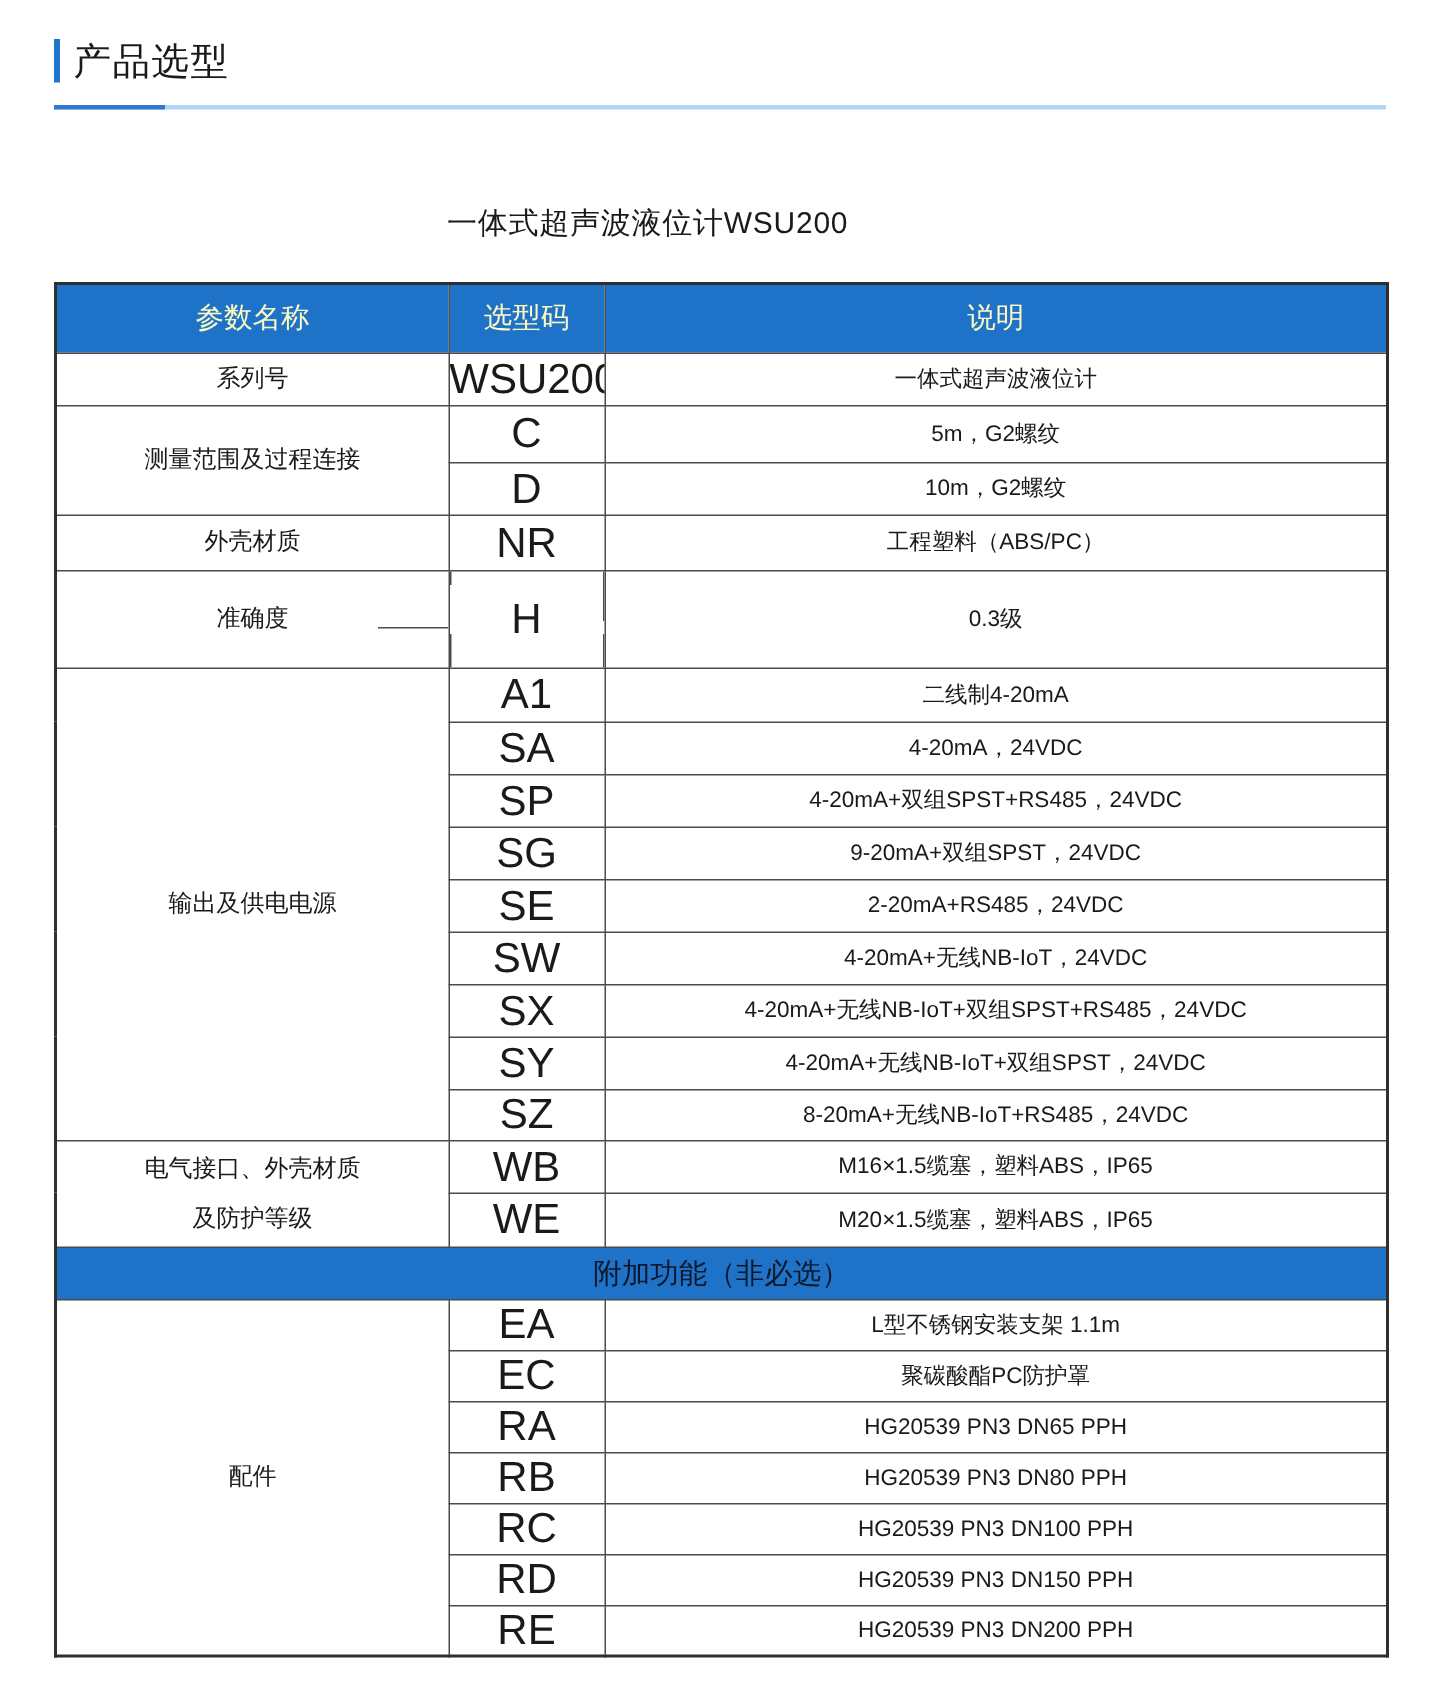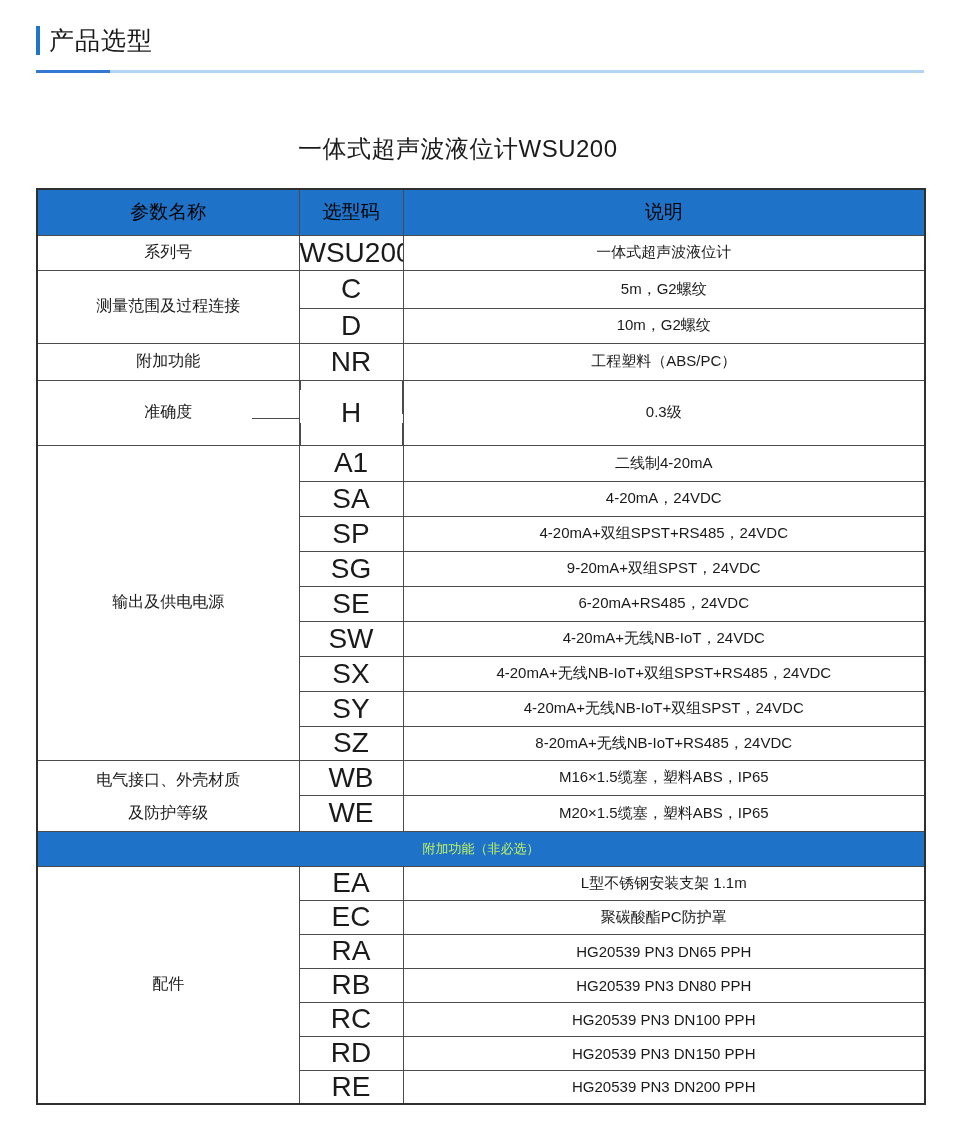--- a/index.html
+++ b/index.html
@@ -13,41 +13,41 @@
     color: #1a1a1a;
     overflow: hidden;
   }
   .header-block { padding: 24px 36px 0 36px; }
   .title-row { display: flex; align-items: center; gap: 9px; }
   .title-accent { width: 4px; height: 29px; background: #1f74cc; flex: 0 0 auto; }
   .page-title { margin: 0; font-size: 25px; font-weight: 500; letter-spacing: 1px; }
   .title-underline { position: relative; margin-top: 13px; height: 3px; background: #b3d4f2; }
   .title-underline .dark-seg { position: absolute; left: 0; top: 0; width: 74px; height: 3px; background: #3377d4; }
 
-  .subtitle { margin: 64px 0 0 298px; font-size: 24px; line-height: 24px; letter-spacing: 0.5px; }
+  .subtitle { margin: 64px 0 0 298px; font-size: 20px; line-height: 24px; letter-spacing: 0.5px; }
 
   table.spec {
     margin: 27px 0 0 36px;
     width: 888px;
     border-collapse: collapse;
     table-layout: fixed;
     border: 2px solid #2f2f2f;
   }
   table.spec td, table.spec th {
     border: 1px solid #4b4b4b;
     padding: 0;
     text-align: center;
     vertical-align: middle;
     font-weight: 400;
     overflow: hidden;
     white-space: nowrap;
   }
   th.hdr {
     background: #1e73c8;
-    color: #000000;
+    color: #fef9c3;
     font-size: 19px;
     height: 46px;
     border-color: #2f2f2f;
   }
   td.param { font-size: 16px; }
   td.code  { font-size: 28px; }
   td.desc  { font-size: 15px; }
   tr.h35 { height: 35px; }
   tr.h38 { height: 38px; }
   tr.h37 { height: 37px; }
@@ -68,22 +68,22 @@
     background: linear-gradient(to bottom, #4b4b4b 0 9px, transparent 9px 42px, #4b4b4b 42px 100%);
   }
   td.acc-code::after {           
     content: ""; position: absolute; right: 0; top: 0; bottom: 0; width: 1px;
     background: linear-gradient(to bottom, #4b4b4b 0 33px, transparent 33px 42px, #4b4b4b 42px 100%);
   }
   td.acc-desc { border-left: none; vertical-align: bottom; padding-bottom: 7px; }
 
   td.section-bar {
     background: #1e73c8;
-    color: #bef264;
-    font-size: 13px;
+    color: #0f172a;
+    font-size: 19px;
     height: 35px;
     border-color: #2f2f2f;
   }
   .two-line { line-height: 33px; }
 </style>
 </head>
 <body>
 
 <div class="page">
 
@@ -123,21 +123,21 @@
         <td class="param" rowspan="2">测量范围及过程连接</td>
         <td class="code">C</td>
         <td class="desc">5m，G2螺纹</td>
       </tr>
       <tr class="h35">
         <td class="code">D</td>
         <td class="desc">10m，G2螺纹</td>
       </tr>
 
       <tr class="h37">
-        <td class="param">附加功能</td>
+        <td class="param">外壳材质</td>
         <td class="code">NR</td>
         <td class="desc">工程塑料（ABS/PC）</td>
       </tr>
 
       <tr class="acc-row">
         <td class="param acc-param">准确度</td>
         <td class="code acc-code">H</td>
         <td class="desc acc-desc">0.3级</td>
       </tr>
 
@@ -153,21 +153,21 @@
       <tr class="h35">
         <td class="code">SP</td>
         <td class="desc">4-20mA+双组SPST+RS485，24VDC</td>
       </tr>
       <tr class="h35">
         <td class="code">SG</td>
         <td class="desc">9-20mA+双组SPST，24VDC</td>
       </tr>
       <tr class="h35">
         <td class="code">SE</td>
-        <td class="desc">6-20mA+RS485，24VDC</td>
+        <td class="desc">2-20mA+RS485，24VDC</td>
       </tr>
       <tr class="h35">
         <td class="code">SW</td>
         <td class="desc">4-20mA+无线NB-IoT，24VDC</td>
       </tr>
       <tr class="h35">
         <td class="code">SX</td>
         <td class="desc">4-20mA+无线NB-IoT+双组SPST+RS485，24VDC</td>
       </tr>
       <tr class="h35">

